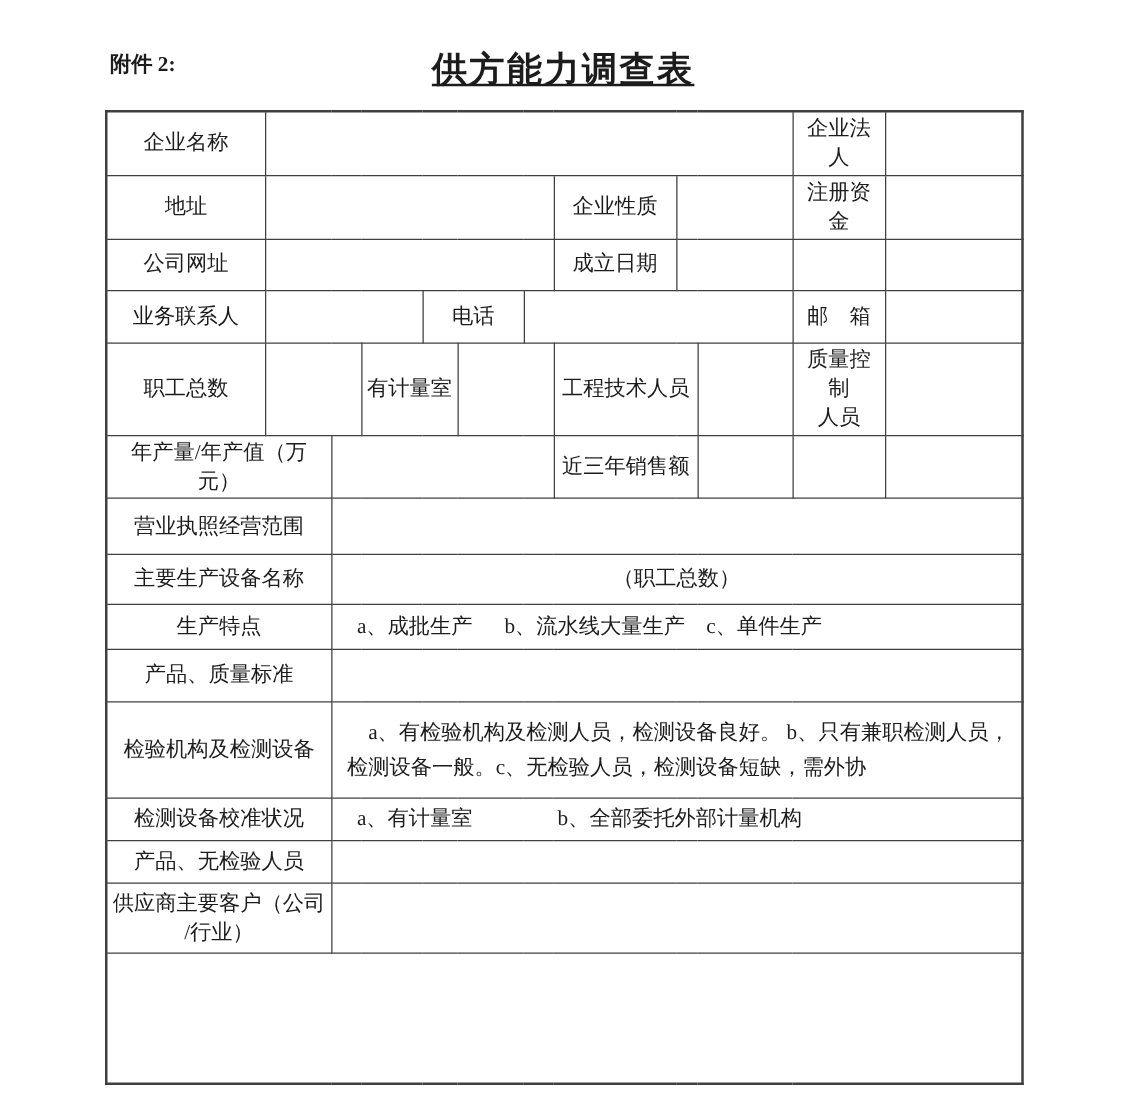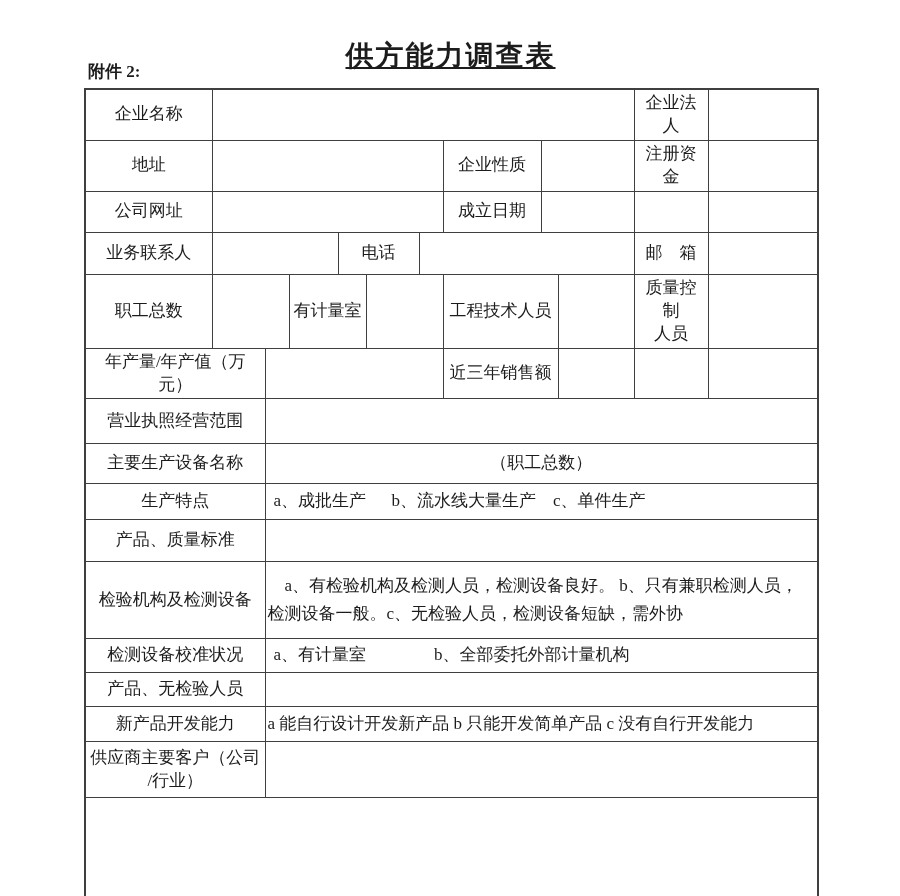--- a/index.html
+++ b/index.html
@@ -1,43 +1,43 @@
 <!DOCTYPE html>
 <html><head>
 <meta charset="utf-8">
 <style>
   html,body{margin:0;padding:0;}
   body{
     width:900px;height:896px;background:#ffffff;position:relative;
     font-family:"Liberation Serif","DejaVu Serif",serif;color:#1c1c1c;
   }
   .attachment{
-    position:absolute;left:88px;top:60px;
+    position:absolute;left:88px;top:40px;
     font-size:17px;font-weight:bold;
   }
   .form-title{
     position:absolute;left:84px;top:37px;width:733px;text-align:center;
     font-size:28px;font-weight:bold;letter-spacing:2px;
     font-family:"Liberation Sans","DejaVu Sans",sans-serif;
     text-decoration:underline;
   }
   table.form{
     position:absolute;left:84px;top:88px;width:733px;
     border-collapse:collapse;table-layout:fixed;
     font-size:17px;border:2px solid #3f3f3f;
   }
   td{
     border:1px solid #3f3f3f;
     text-align:center;vertical-align:middle;
     padding:2px 3px;line-height:1.35;
     white-space:pre-wrap;overflow:hidden;
   }
   td.left{text-align:left;}
-  td.pad20{padding-left:8px;margin-top:23px;}
-  td.pad2{padding-left:2px;}
+  td.pad20{padding-left:20px;margin-top:23px;}
+  td.pad2{padding-left:12px;}
   td.tall{line-height:1.7;}
   td.footer-cell{
     text-align:left;vertical-align:top;padding:0;
   }
 </style>
 </head>
 <body>
 
 <div class="attachment">附件 2:</div>
 <div class="form-title">供方能力调查表</div>
@@ -144,24 +144,20 @@
   <tr style="height:34px">
     <td colspan="2">检测设备校准状况</td>
     <td colspan="10" class="left pad20">a、有计量室                b、全部委托外部计量机构</td>
   </tr>
 
   <tr style="height:34px">
     <td colspan="2">产品、无检验人员</td>
     <td colspan="10"></td>
   </tr>
 
-  <tr style="height:35px">
-    <td colspan="2">新产品开发能力</td>
-    <td colspan="10" class="left pad2">a 能自行设计开发新产品 b 只能开发简单产品 c 没有自行开发能力</td>
-  </tr>
 
   <tr style="height:56px">
     <td colspan="2">供应商主要客户（公司
 /行业）</td>
     <td colspan="10"></td>
   </tr>
 
   <tr style="height:104px">
     <td colspan="12" class="footer-cell">
       

